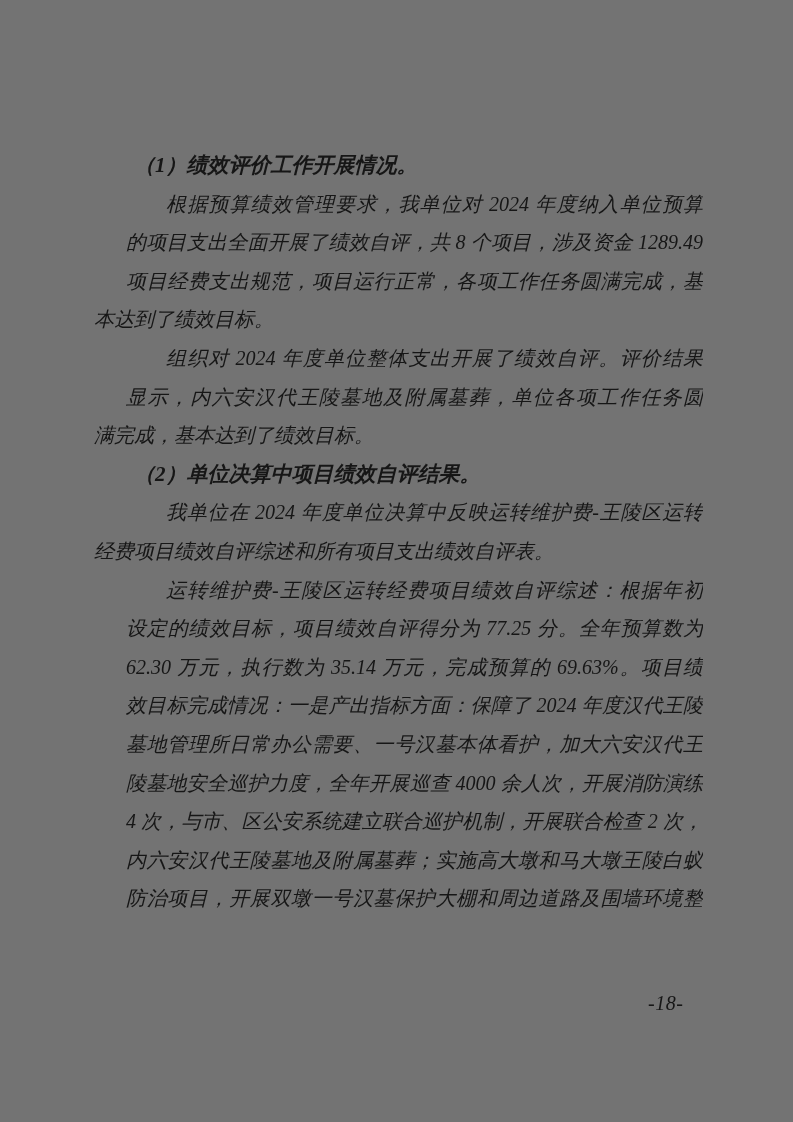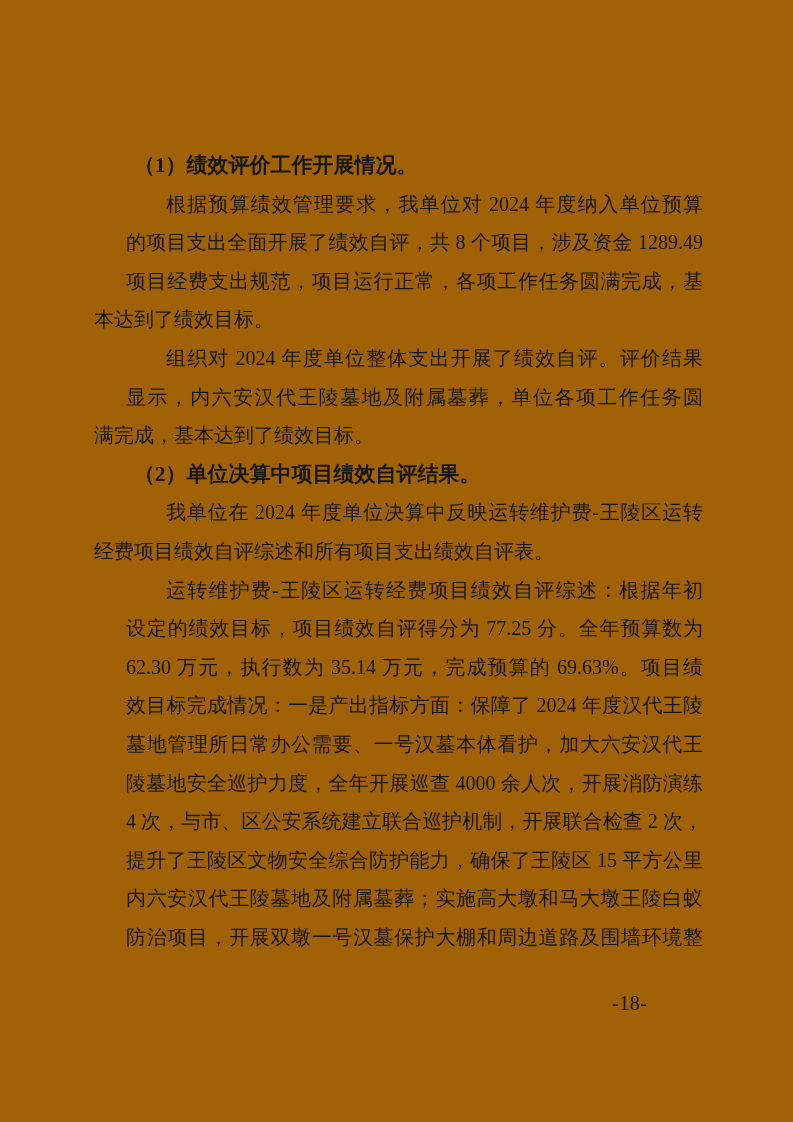--- a/index.html
+++ b/index.html
@@ -8,21 +8,22 @@
     width: 793px;
     height: 1122px;
     position: relative;
     overflow: hidden;
     font-family: "Liberation Serif", "DejaVu Serif", serif;
     color: #161616;
   }
   .page {
     position: absolute;
     inset: 0;
-    background: #a16207;
+    background: #737373;
+    font-style: italic;
   }
   .content {
     position: absolute;
     left: 94px;
     top: 146px;
     width: 609px;
   }
   .line {
     height: 38.6px;
     line-height: 38.6px;
@@ -40,21 +41,21 @@
     text-indent: 40px;
   }
   .line.heading {
     font-weight: 700;
     font-size: 21px;
     text-align: left;
     text-align-last: left;
   }
   .page-number {
     position: absolute;
-    left: 612px;
+    left: 648px;
     top: 991px;
     font-size: 20px;
     line-height: 24px;
     color: #161616;
     letter-spacing: 0.5px;
   }
 </style>
 </head>
 <body>
 
@@ -71,18 +72,17 @@
       <div class="line heading indent">（2）单位决算中项目绩效自评结果。</div>
       <div class="line just indent">我单位在 2024 年度单位决算中反映运转维护费-王陵区运转</div>
       <div class="line">经费项目绩效自评综述和所有项目支出绩效自评表。</div>
       <div class="line just indent">运转维护费-王陵区运转经费项目绩效自评综述：根据年初</div>
       <div class="line just">设定的绩效目标，项目绩效自评得分为 77.25 分。全年预算数为</div>
       <div class="line just">62.30 万元，执行数为 35.14 万元，完成预算的 69.63%。项目绩</div>
       <div class="line just">效目标完成情况：一是产出指标方面：保障了 2024 年度汉代王陵</div>
       <div class="line just">墓地管理所日常办公需要、一号汉墓本体看护，加大六安汉代王</div>
       <div class="line just">陵墓地安全巡护力度，全年开展巡查 4000 余人次，开展消防演练</div>
       <div class="line just">4 次，与市、区公安系统建立联合巡护机制，开展联合检查 2 次，</div>
-      <div class="line just">提升了王陵区文物安全综合防护能力，确保了王陵区 15 平方公里</div>
       <div class="line just">内六安汉代王陵墓地及附属墓葬；实施高大墩和马大墩王陵白蚁</div>
       <div class="line just">防治项目，开展双墩一号汉墓保护大棚和周边道路及围墙环境整</div>
     </div>
   <div class="page-number">-18-</div>
 </div>
 
 </body></html>

